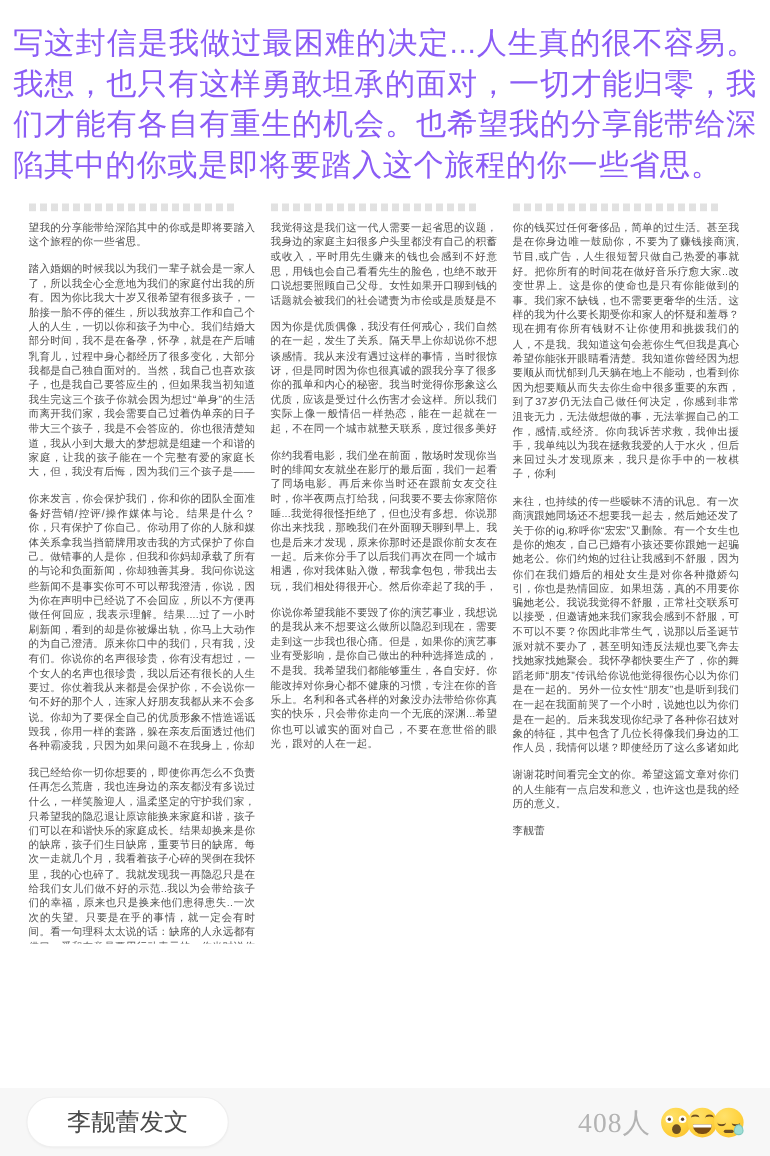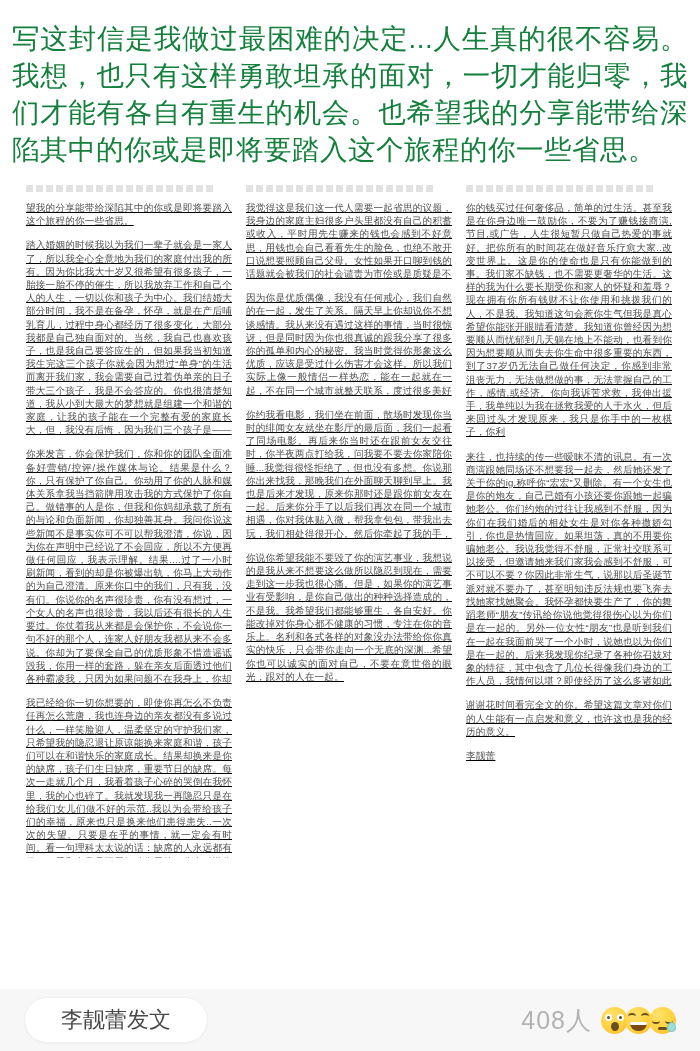--- a/index.html
+++ b/index.html
@@ -12,32 +12,32 @@
   .av-hand{position:absolute;left:34px;top:22px;width:12px;height:9px;border-radius:50%;background:#caa183;}
   .av-dark{position:absolute;right:0;top:0;width:26px;height:64px;background:#23261f;border-radius:0 50% 50% 0;}
   .hmeta{margin-left:18px;padding-top:4px;flex:1;}
   .uname{font-size:22px;color:#363636;letter-spacing:.5px;cursor:pointer;}
   .meta{margin-top:9px;font-size:15.5px;color:#b2b2b2;}
   .meta .sp{margin-left:5px;}
   .meta .link{color:#5d7ca9;cursor:pointer;margin-left:5px;}
   .chev{position:absolute;right:30px;top:34px;width:13px;height:13px;border-right:2px solid #cccccc;border-bottom:2px solid #cccccc;transform:rotate(45deg);cursor:pointer;}
 
   
-  .body-text{margin:20px 12px 0 12px;font-size:27.5px;line-height:37px;color:#15803d;letter-spacing:.5px;text-align:justify;}
+  .body-text{margin:20px 12px 0 12px;font-size:27.5px;line-height:37px;color:#8b5cf6;letter-spacing:.5px;text-align:justify;}
 
   
-  .letter{margin:14px 28px 0 26px;height:676px;overflow:hidden;display:flex;gap:14px;cursor:pointer;background:#fff;text-decoration:underline;}
+  .letter{margin:14px 28px 0 26px;height:676px;overflow:hidden;display:flex;gap:14px;cursor:pointer;background:#fff;}
   .col{flex:1 1 0;overflow:hidden;}
   .col p{margin:0 0 11px 0;font-size:9.6px;line-height:13.2px;color:#4f4f4f;text-align:justify;letter-spacing:.2px;}
   .cutline{height:7px;margin:3px 0 9px 0;background:repeating-linear-gradient(90deg,#c4c4c4 0 7px,transparent 7px 10px);opacity:.5;width:92%;}
 
   
   .footer{position:absolute;left:0;bottom:0;width:700px;height:62px;background:#f7f7f7;display:flex;align-items:center;justify-content:space-between;padding:0 24px;box-sizing:border-box;gap:33px;}
   .pill{background:#ffffff;border:1px solid #efefef;border-radius:23px;height:44px;line-height:44px;padding:0 36px;font-size:22px;color:#4a4a4a;box-shadow:0 1px 2px rgba(0,0,0,.03);cursor:pointer;}
-  .reactions{display:flex;align-items:center;cursor:pointer;}
+  .reactions{display:flex;align-items:center;cursor:pointer;font-family:Liberation Serif, serif;}
   .count{font-size:25px;color:#b3b3b3;margin-right:12px;letter-spacing:1px;}
   .emoji{width:27px;height:27px;border-radius:50%;background:radial-gradient(circle at 35% 28%,#ffe16b 0%,#ffd23e 55%,#f7b82a 100%);position:relative;display:inline-block;margin-left:-3px;}
   .emoji .eye-l,.emoji .eye-r{position:absolute;top:7px;width:7px;height:7px;border-radius:50%;background:#fff;}
   .emoji .eye-l{left:4px}.emoji .eye-r{right:4px}
   .emoji .pupil{position:absolute;left:2px;top:2px;width:3px;height:3px;border-radius:50%;background:#5a4430;}
   .e1 .mouth{position:absolute;left:9.5px;bottom:3px;width:8px;height:9px;border-radius:50%;background:#6b4d22;}
   .e2 .arc-l,.e2 .arc-r{position:absolute;top:6px;width:8px;height:5px;border-top:2.2px solid #6b4d22;border-radius:50% 50% 0 0;}
   .e2 .arc-l{left:3px}.e2 .arc-r{right:3px}
   .e2 .mouth{position:absolute;left:5px;bottom:3px;width:17px;height:9px;background:#7a4b12;border-radius:2px 2px 14px 14px;overflow:hidden;}
   .e2 .teeth{position:absolute;left:0;top:0;width:17px;height:3.5px;background:#ffffff;}

